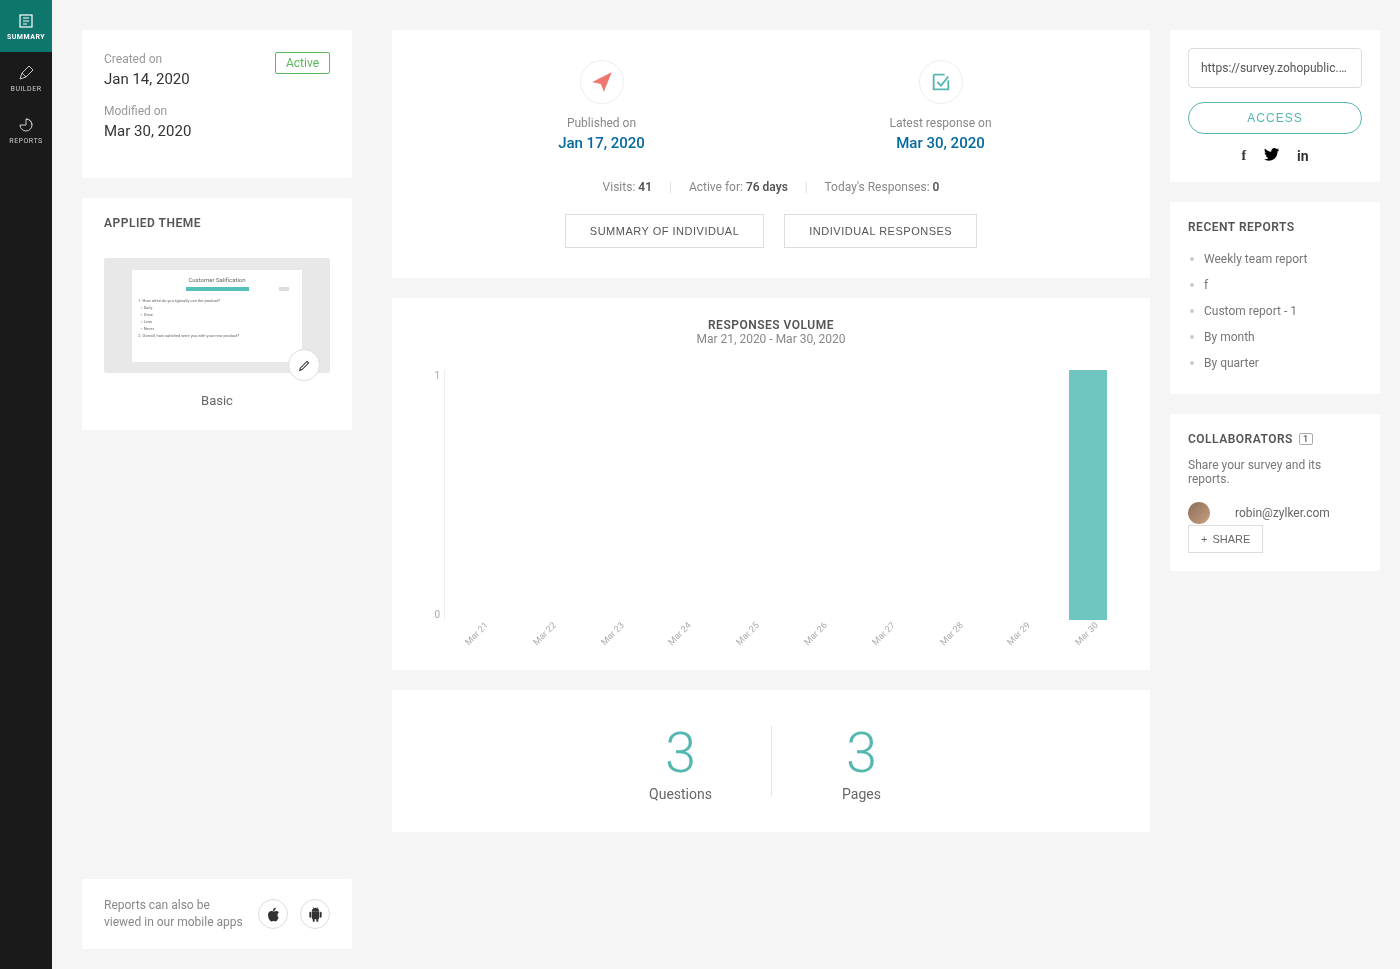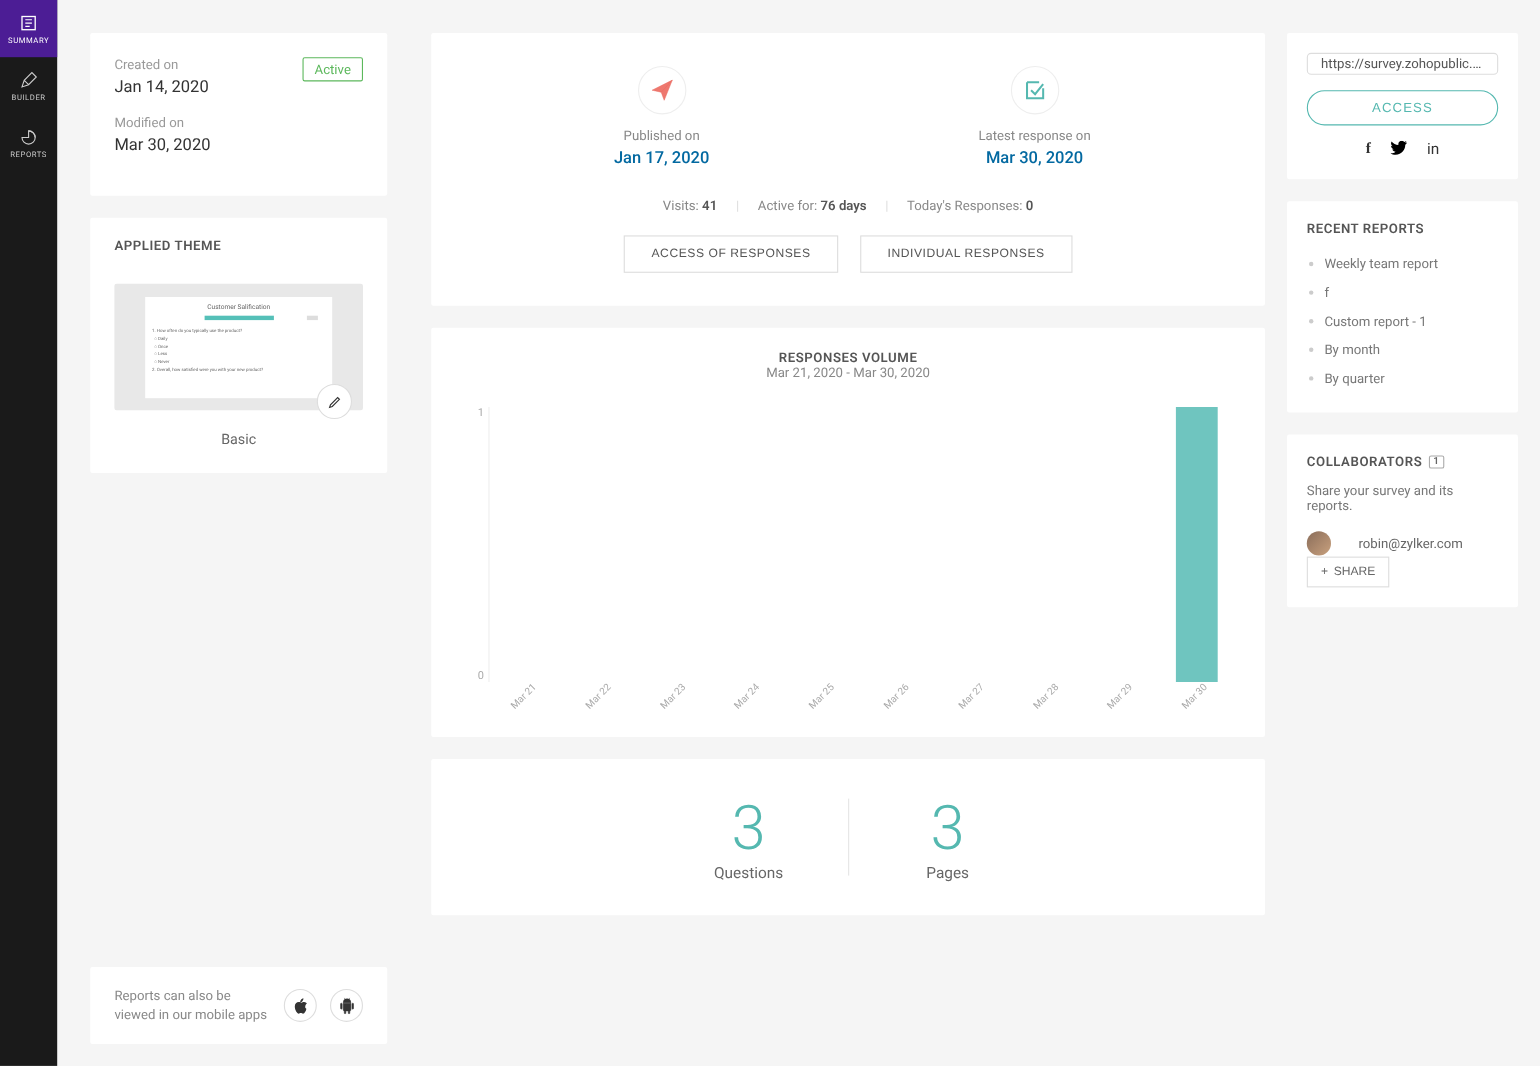--- a/index.html
+++ b/index.html
@@ -22,21 +22,21 @@
 .sidenav-item {
   height: 52px;
   display: flex;
   flex-direction: column;
   align-items: center;
   justify-content: center;
   gap: 3px;
   color: #ccc;
   cursor: pointer;
 }
-.sidenav-item.active { background: #4c1d95; color: #fff; }
+.sidenav-item.active { background: #0f766e; color: #fff; font-weight: bold; }
 .sidenav-item .icon { width: 18px; height: 18px; display: flex; align-items: center; justify-content: center; }
 .sidenav-item .label { font-size: 7px; letter-spacing: 0.5px; }
 .main {
   flex: 1;
   display: flex;
   gap: 20px;
   padding: 0;
 }
 .col-left { width: 320px; padding: 30px 20px 20px 30px; display: flex; flex-direction: column; gap: 20px; }
 .col-center { flex: 1; padding: 30px 0 20px 0; display: flex; flex-direction: column; gap: 20px; }
@@ -85,21 +85,21 @@
 .bar-slot { flex: 1; display: flex; justify-content: center; align-items: flex-end; height: 100%; }
 .bar { width: 38px; background: #6fc5bf; }
 .x-axis { position: absolute; left: 24px; right: 0; bottom: 0; height: 30px; display: flex; }
 .x-label { flex: 1; text-align: center; font-size: 9px; color: #aaa; transform: rotate(-45deg); transform-origin: center; padding-top: 8px; }
 .qp-card { padding: 30px; display: flex; justify-content: center; }
 .qp-group { display: flex; align-items: center; gap: 0; }
 .qp-stat { text-align: center; width: 180px; }
 .qp-num { font-size: 56px; font-weight: 300; color: #55b8b0; }
 .qp-label { font-size: 14px; color: #666; }
 .qp-div { width: 1px; height: 70px; background: #e5e5e5; }
-.url-box { border: 1px solid #ddd; border-radius: 4px; padding: 2px 12px; font-size: 12px; color: #555; white-space: nowrap; overflow: hidden; text-overflow: ellipsis; }
+.url-box { border: 1px solid #ddd; border-radius: 4px; padding: 12px 12px; font-size: 12px; color: #555; white-space: nowrap; overflow: hidden; text-overflow: ellipsis; }
 .access-btn { border: 1px solid #55b8b0; color: #55b8b0; background: #fff; border-radius: 20px; padding: 8px; width: 100%; font-size: 12px; letter-spacing: 1px; cursor: pointer; margin-top: 14px; }
 .social-row { display: flex; justify-content: center; gap: 18px; margin-top: 14px; font-weight: bold; }
 .social-row span { cursor: pointer; font-size: 14px; }
 .right-title { font-size: 12px; font-weight: 600; letter-spacing: 0.5px; color: #555; margin-bottom: 12px; display:flex; align-items:center; gap:6px;}
 .report-list { list-style: none; }
 .report-list li { font-size: 12px; color: #777; padding: 6px 0 6px 16px; position: relative; cursor: pointer; }
 .report-list li::before { content: ''; position: absolute; left: 2px; top: 11px; width: 4px; height: 4px; border-radius: 50%; background: #ccc; }
 .collab-text { font-size: 12px; color: #777; margin-bottom: 16px; }
 .collab-user { display: flex; align-items: center; gap: 25px; font-size: 12px; color: #666; margin-bottom: 1px; }
 .avatar { width: 22px; height: 22px; border-radius: 50%; background: linear-gradient(135deg, #8a6d5a, #c9a17e); }
@@ -210,21 +210,21 @@
         </div>
       </div>
       <div class="stat-bar">
         <span>Visits:</span> <b>41</b>
         <span class="sep">|</span>
         <span>Active for:</span> <b>76 days</b>
         <span class="sep">|</span>
         <span>Today's Responses:</span> <b>0</b>
       </div>
       <div class="hero-buttons">
-        <button class="hero-btn">ACCESS OF RESPONSES</button>
+        <button class="hero-btn">SUMMARY OF INDIVIDUAL</button>
         <button class="hero-btn">INDIVIDUAL RESPONSES</button>
       </div>
     </div>
 
     <div class="card vol-card">
       <div class="vol-header">
         <div class="vol-title">RESPONSES VOLUME</div>
         <div class="vol-range">Mar 21, 2020 - Mar 30, 2020</div>
       </div>
       <div class="chart-area">
@@ -296,21 +296,21 @@
 
   <div class="col-right">
     <div class="card right-card">
       <div class="url-box">https://survey.zohopublic.co...</div>
       <button class="access-btn">ACCESS</button>
       <div class="social-row">
         <span style="font-family:Georgia;">f</span>
         <span><svg width="15" height="13" viewBox="0 0 15 13">
               <path d="M15 1.5c-.6.3-1.2.4-1.8.5.6-.4 1.1-1 1.4-1.8-.6.4-1.3.6-2 .8C12 .4 11.2 0 10.3 0 8.6 0 7.2 1.4 7.2 3.1c0 .2 0 .5.1.7C4.8 3.7 2.5 2.4 1 .6.8 1.1.6 1.7.6 2.3c0 1.1.5 2 1.4 2.6-.5 0-1-.2-1.4-.4v.1c0 1.5 1.1 2.8 2.5 3.1-.3.1-.5.1-.8.1-.2 0-.4 0-.6-.1.4 1.2 1.6 2.1 3 2.2-1.1.9-2.5 1.4-4 1.4H0c1.4.9 3 1.4 4.7 1.4 5.7 0 8.8-4.7 8.8-8.8v-.4c.6-.4 1.1-1 1.5-1.6z" fill="#000"></path>
             </svg></span>
-        <span style="font-weight:normal;text-align:right;">in</span>
+        <span style="font-weight:bold;text-align:right;">in</span>
       </div>
     </div>
 
     <div class="card right-card">
       <div class="right-title">RECENT REPORTS</div>
       <ul class="report-list" id="report-list">
           <li>Weekly team report</li>
           <li>f</li>
           <li>Custom report - 1</li>
           <li>By month</li>

